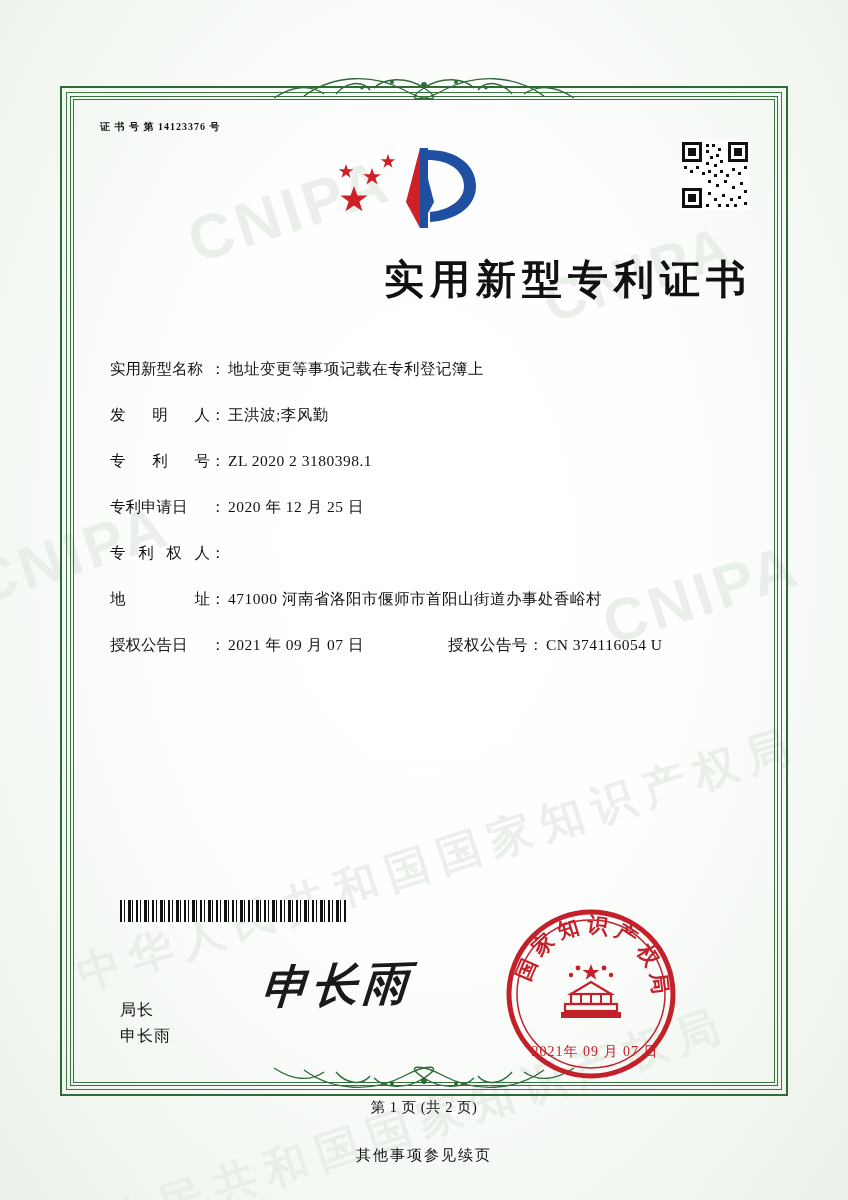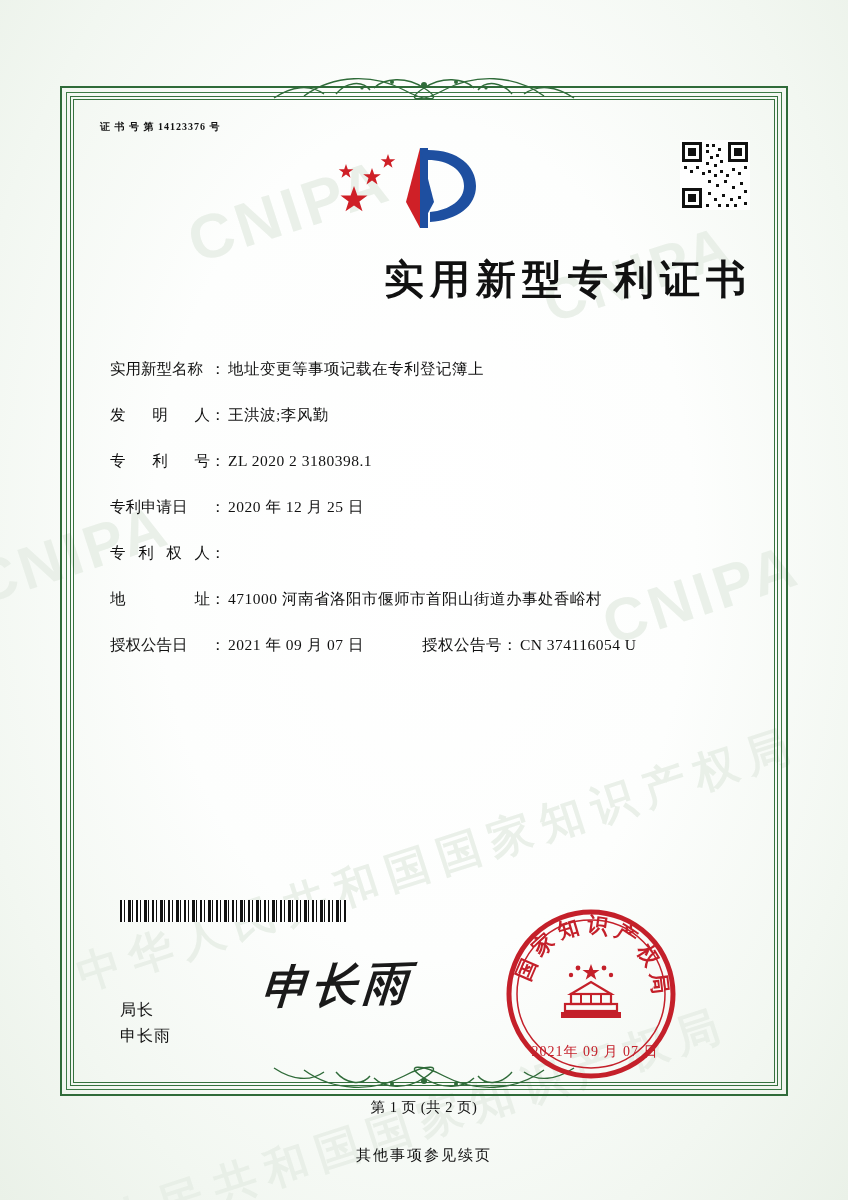--- a/index.html
+++ b/index.html
@@ -138,21 +138,21 @@
   .field .label {
     width: 100px;
     flex: 0 0 100px;
     display: flex;
     justify-content: space-between;
     letter-spacing: 0;
   }
   .field .label span { display: inline-block; }
   .field .colon { margin: 0 2px 0 0; }
   .field .value { white-space: nowrap; }
-  .field .value2 { margin-left: 58px; white-space: nowrap; }
+  .field .value2 { margin-left: 84px; white-space: nowrap; }
 
   .paras {
     margin-top: 30px;
     padding-left: 14px;
     padding-right: 4px;
   }
   .para {
     font-size: 15.5px;
     line-height: 30px;
     color: #111;

